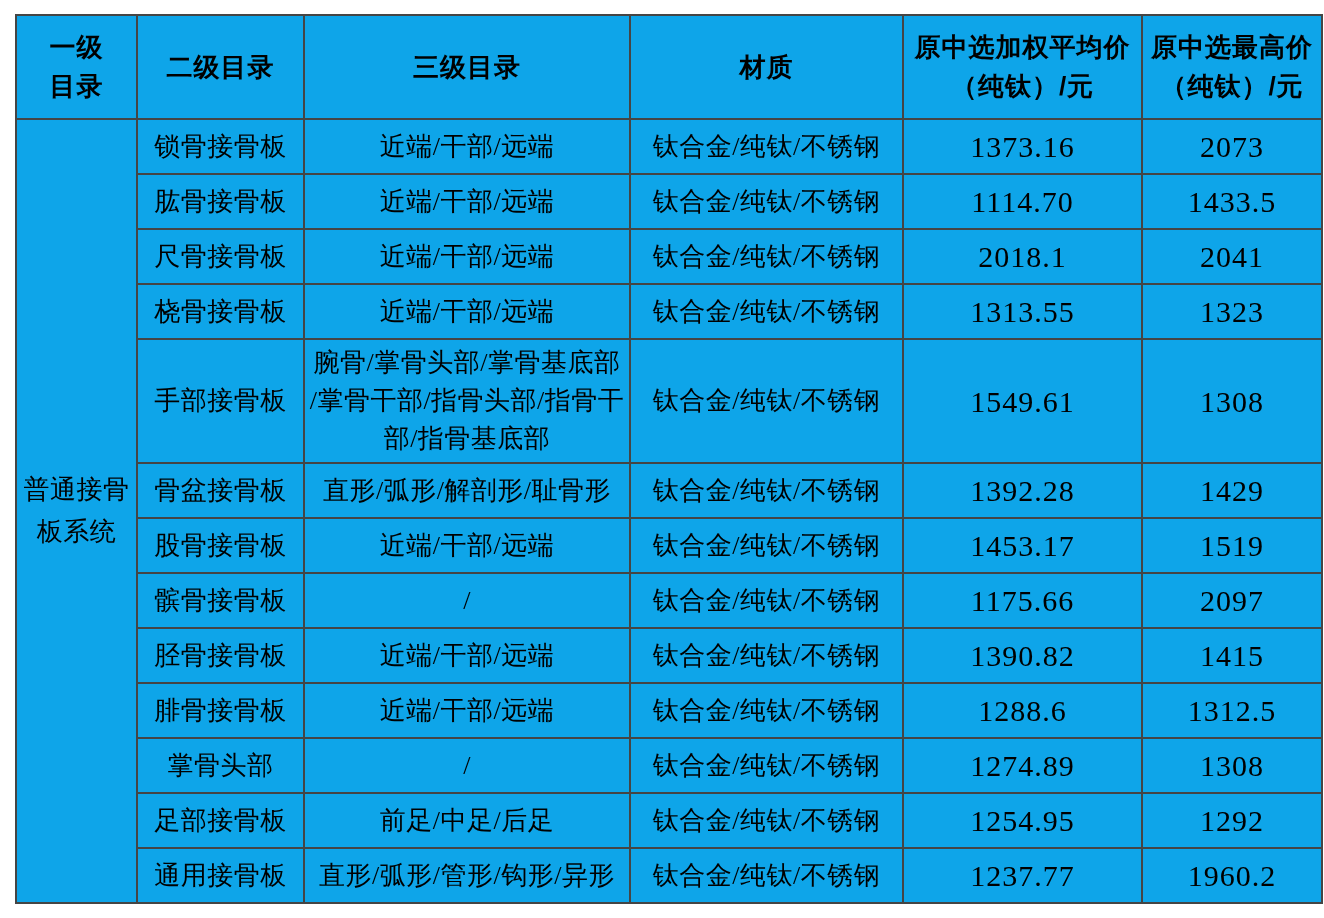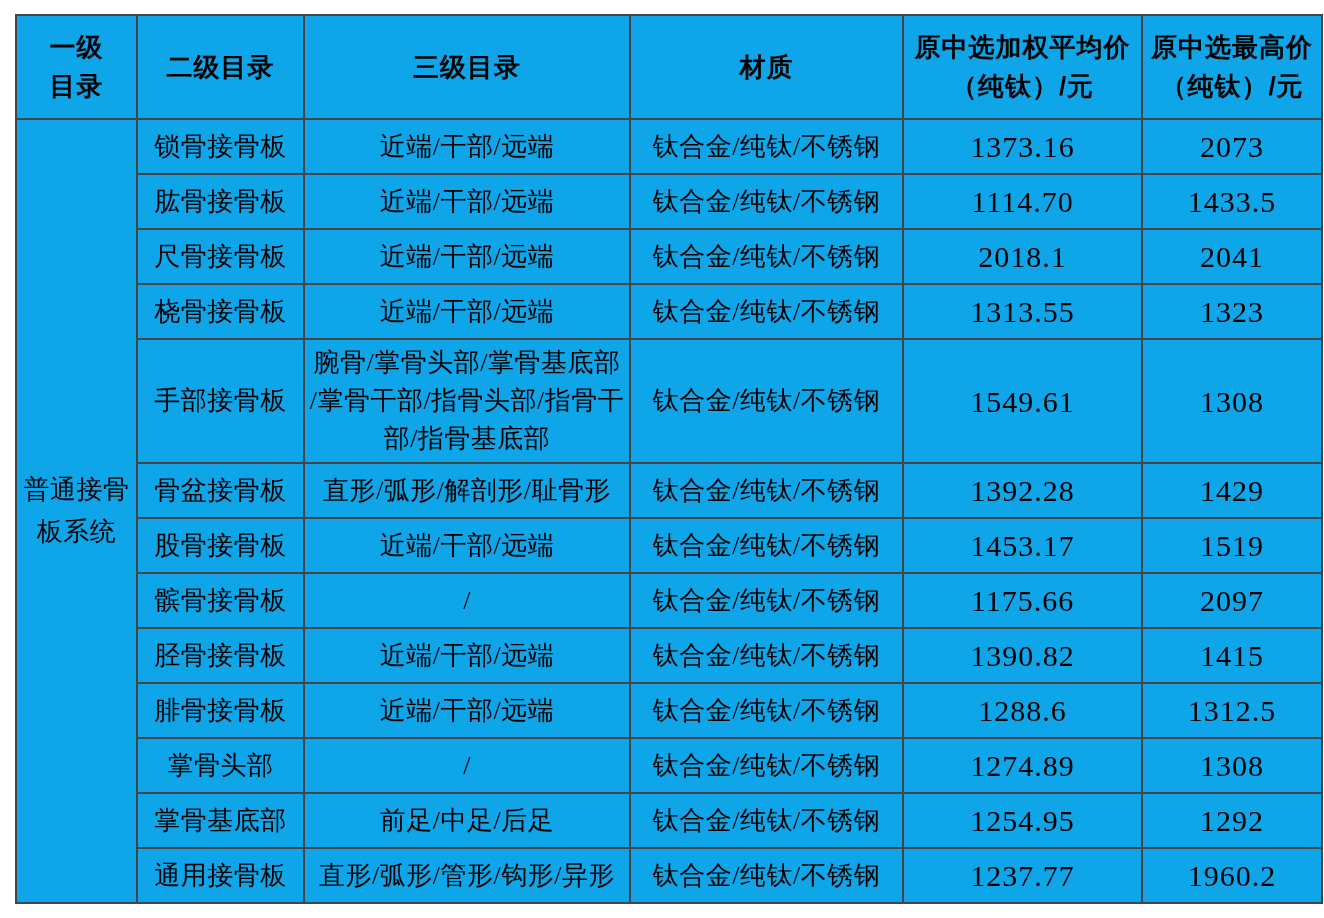--- a/index.html
+++ b/index.html
@@ -157,21 +157,21 @@
       <td class="num">1312.5</td>
     </tr>
     <tr class="body-row">
       <td>掌骨头部</td>
       <td>/</td>
       <td>钛合金/纯钛/不锈钢</td>
       <td class="num">1274.89</td>
       <td class="num">1308</td>
     </tr>
     <tr class="body-row">
-      <td>掌骨基底部</td>
+      <td>足部接骨板</td>
       <td>前足/中足/后足</td>
       <td>钛合金/纯钛/不锈钢</td>
       <td class="num">1254.95</td>
       <td class="num">1292</td>
     </tr>
     <tr class="body-row">
       <td>通用接骨板</td>
       <td>直形/弧形/管形/钩形/异形</td>
       <td>钛合金/纯钛/不锈钢</td>
       <td class="num">1237.77</td>

